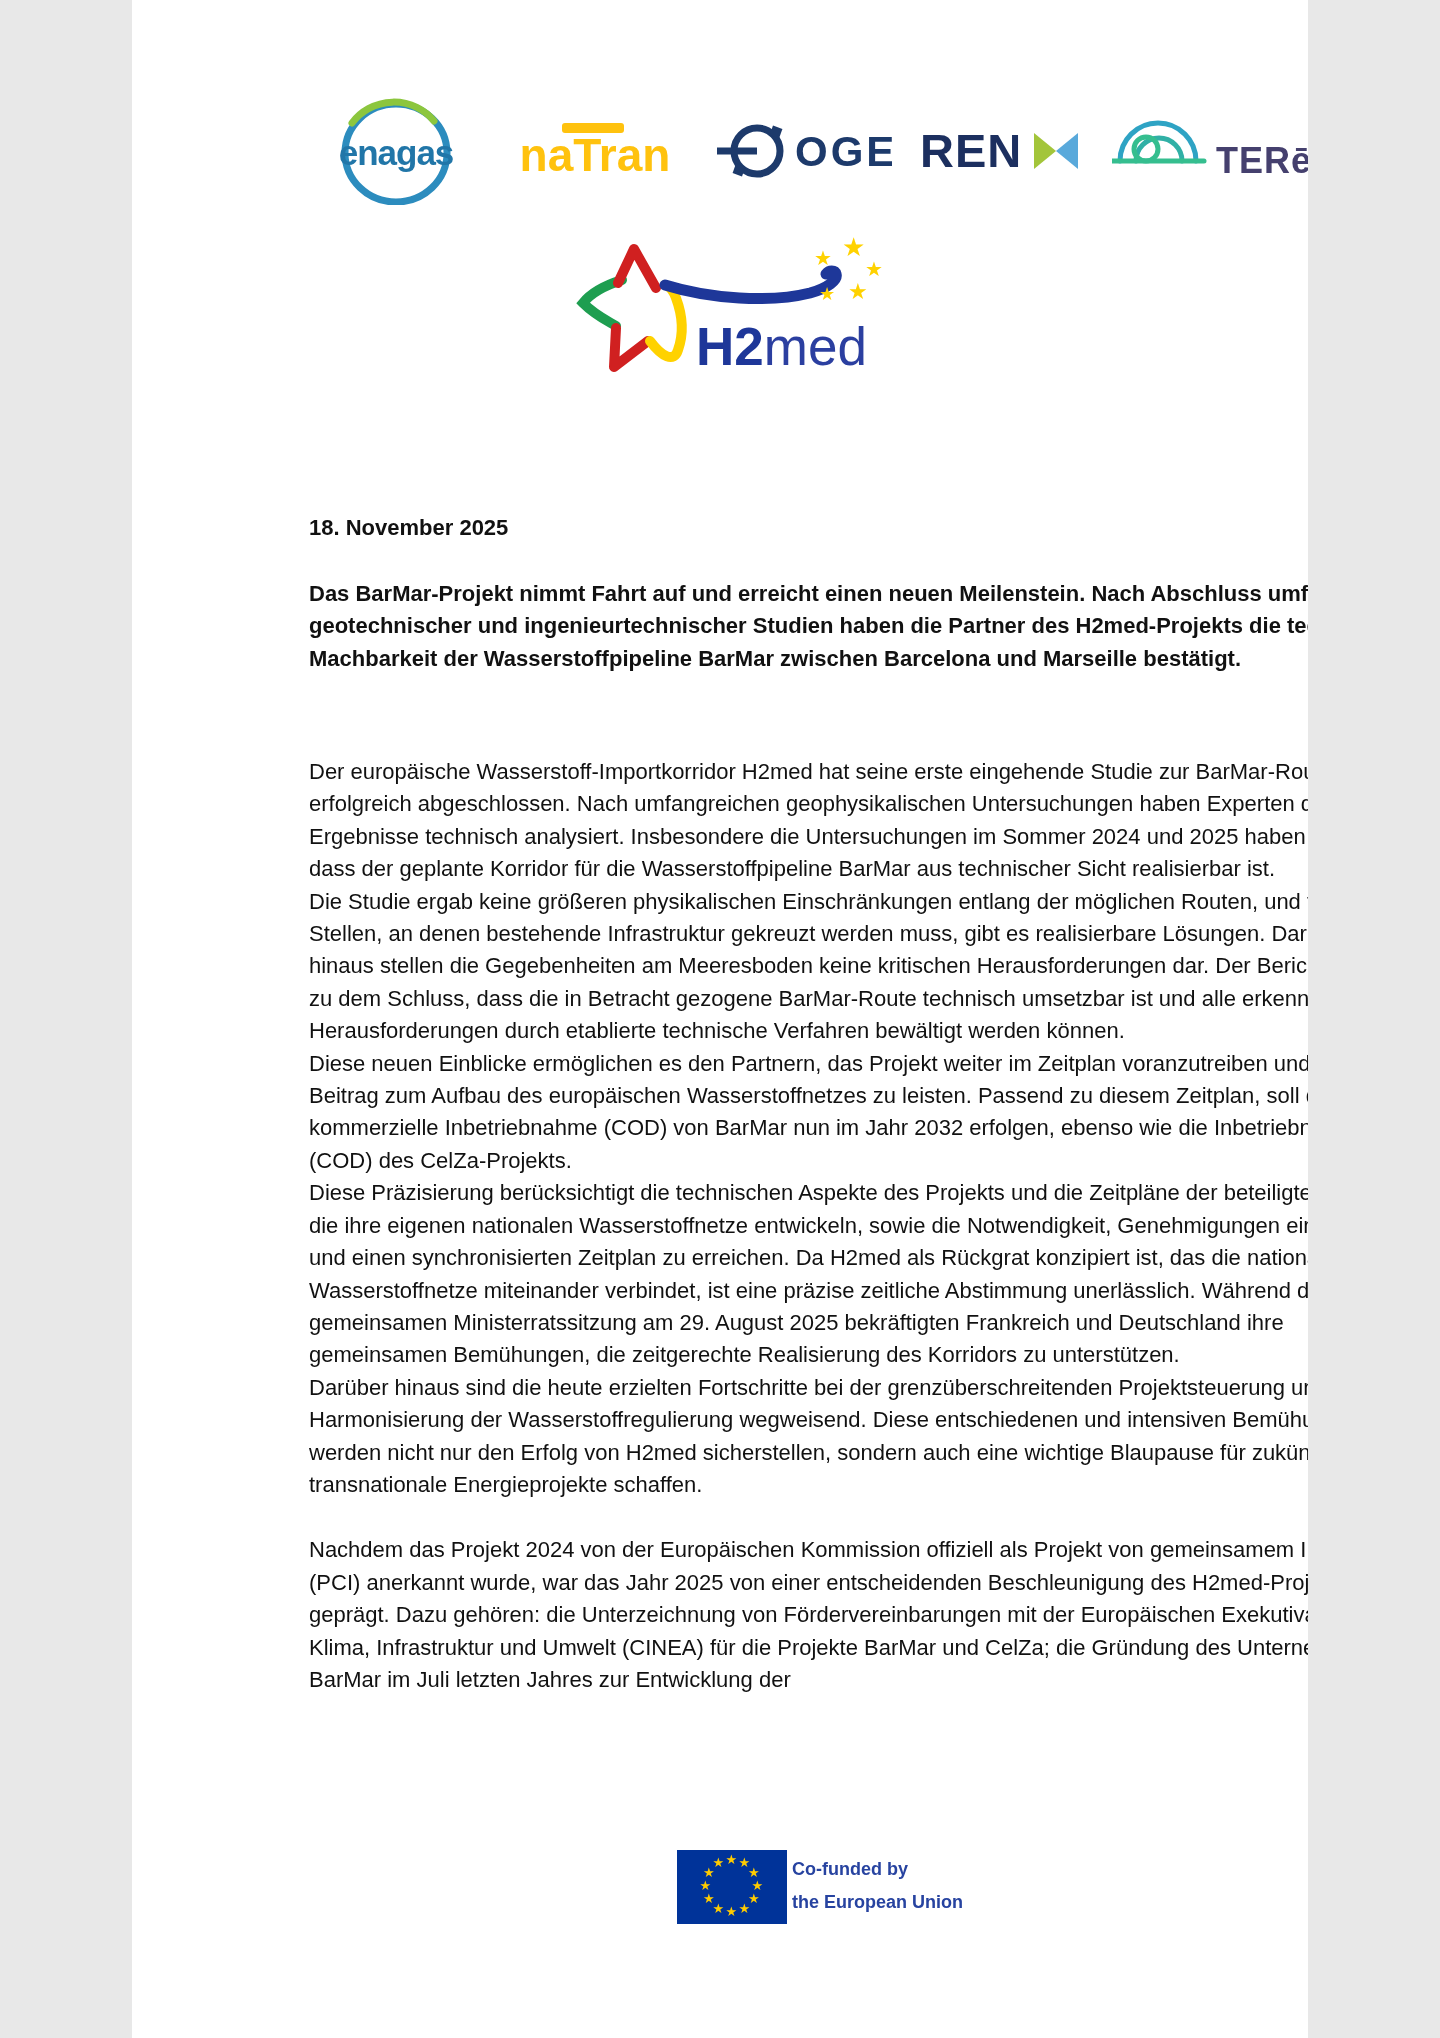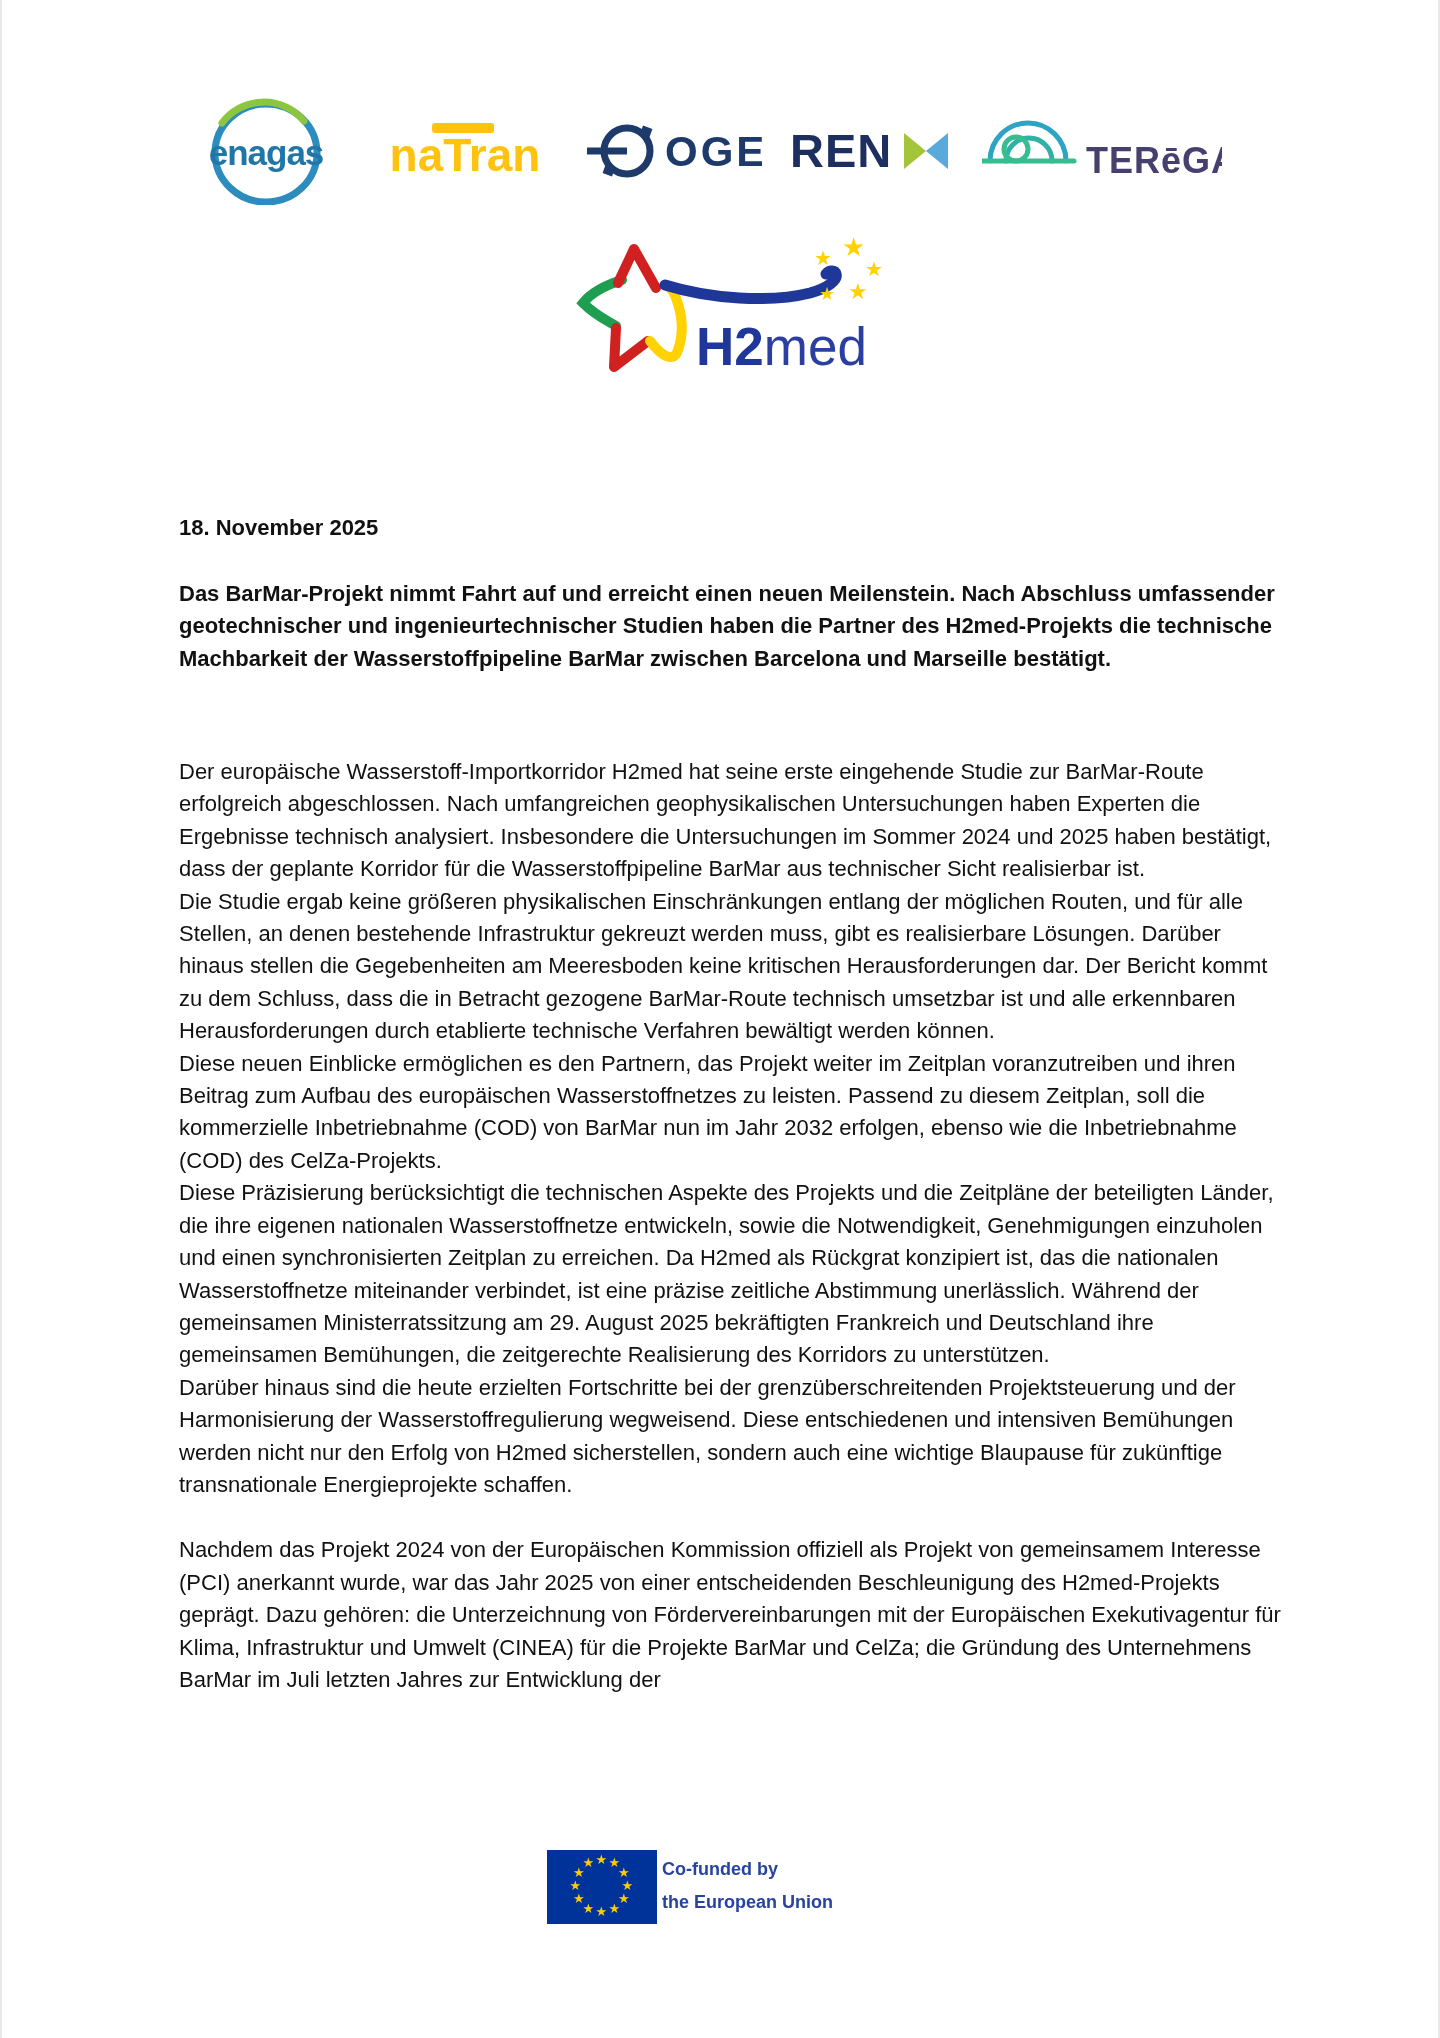--- a/index.html
+++ b/index.html
@@ -1,17 +1,17 @@
 <!DOCTYPE html>
 <html><head>
 <meta charset="utf-8">
 <style>
   html,body{margin:0;padding:0;background:#e8e8e8;}
   .page{
-    position:relative;width:1436px;height:2038px;margin:0 auto;
+    position:relative;width:1176px;height:2038px;margin:0 auto;
     background:#ffffff;font-family:"Liberation Sans",sans-serif;color:#111;
     overflow:hidden;
   }
   
   .logo-row{
     position:absolute;top:95px;left:190px;width:1030px;height:112px;
     display:flex;justify-content:space-between;align-items:center;
   }
   .logo-row svg{display:block;}
   

